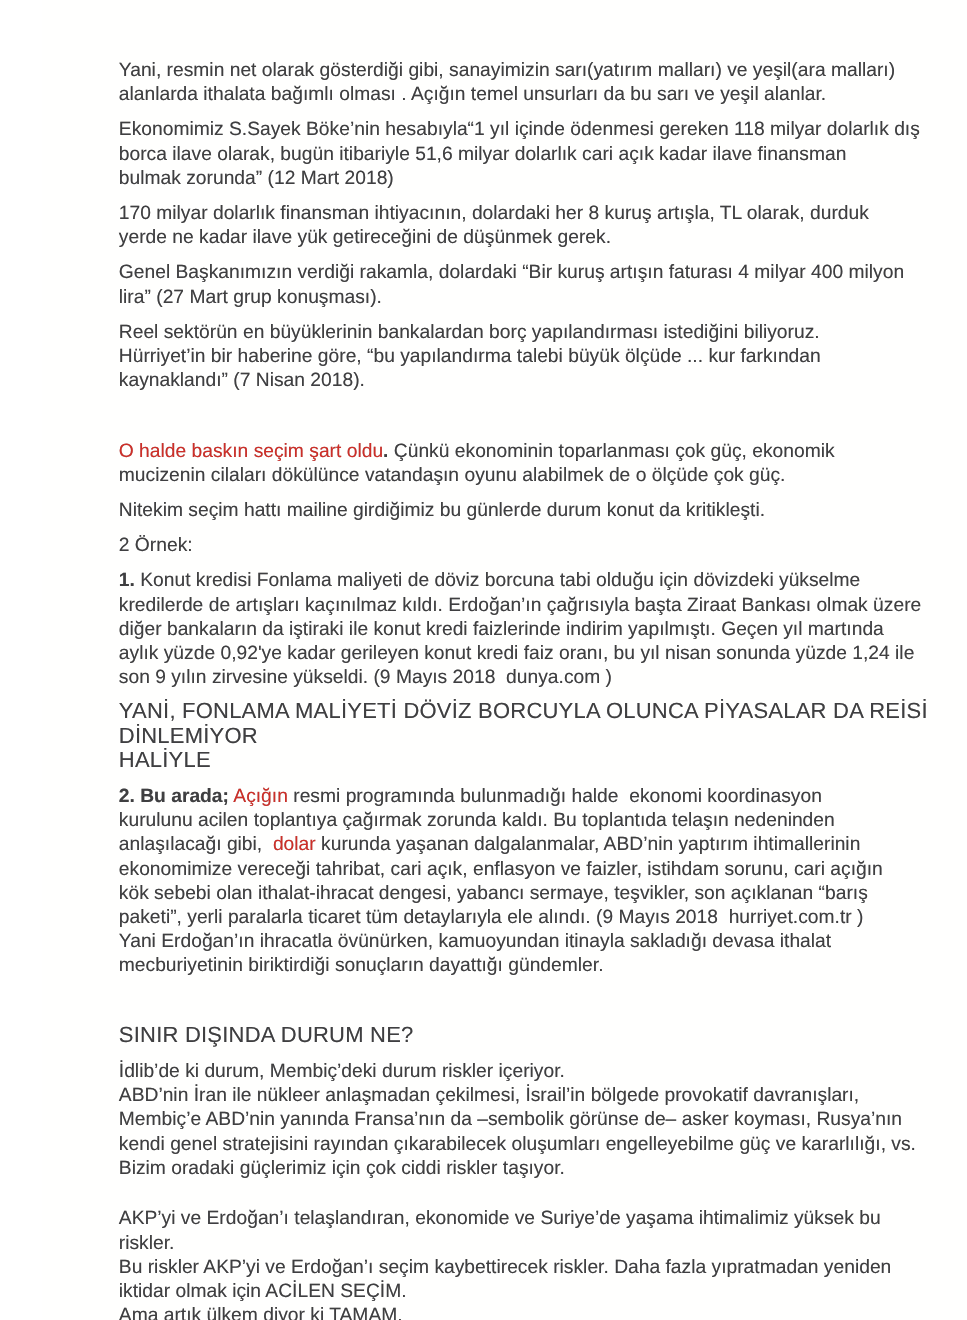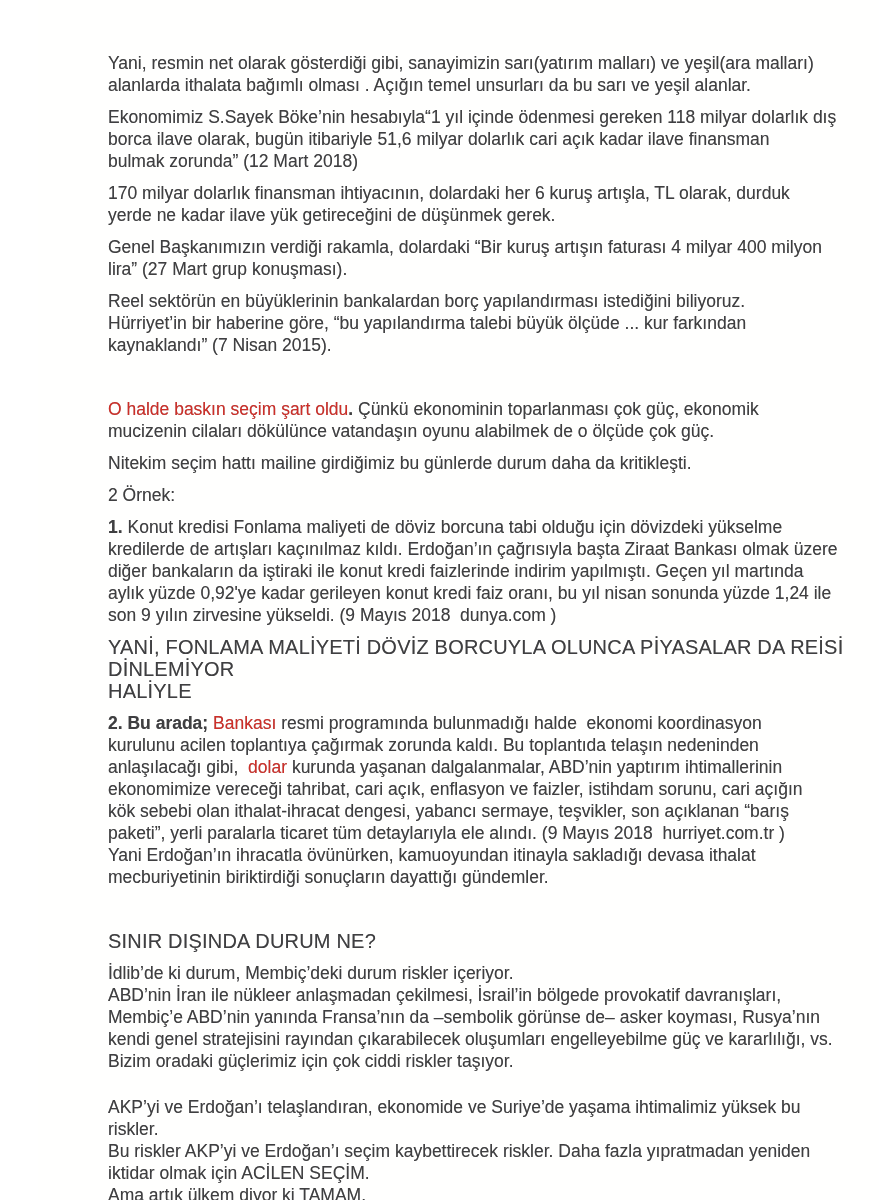--- a/index.html
+++ b/index.html
@@ -43,39 +43,39 @@
 </head>
 <body>
 
 <main class="page">
   <div class="content" id="doc-content" style="--red: #cf2e28; color: rgb(63, 63, 65);">
       <p class="gap-first"><span>Yani, resmin net olarak gösterdiği gibi, sanayimizin sarı(yatırım malları) ve yeşil(ara malları)
 alanlarda ithalata bağımlı olması . Açığın temel unsurları da bu sarı ve yeşil alanlar.</span></p>
       <p class="gap-normal"><span>Ekonomimiz S.Sayek Böke’nin hesabıyla“1 yıl içinde ödenmesi gereken 118 milyar dolarlık dış
 borca ilave olarak, bugün itibariyle 51,6 milyar dolarlık cari açık kadar ilave finansman
 bulmak zorunda” (12 Mart 2018)</span></p>
-      <p class="gap-normal"><span>170 milyar dolarlık finansman ihtiyacının, dolardaki her 6 kuruş artışla, TL olarak, durduk
+      <p class="gap-normal"><span>170 milyar dolarlık finansman ihtiyacının, dolardaki her 8 kuruş artışla, TL olarak, durduk
 yerde ne kadar ilave yük getireceğini de düşünmek gerek.</span></p>
       <p class="gap-normal"><span>Genel Başkanımızın verdiği rakamla, dolardaki “Bir kuruş artışın faturası 4 milyar 400 milyon
 lira” (27 Mart grup konuşması).</span></p>
       <p class="gap-normal"><span>Reel sektörün en büyüklerinin bankalardan borç yapılandırması istediğini biliyoruz.
 Hürriyet’in bir haberine göre, “bu yapılandırma talebi büyük ölçüde ... kur farkından
-kaynaklandı” (7 Nisan 2015).</span></p>
+kaynaklandı” (7 Nisan 2018).</span></p>
       <p class="gap-large"><span class="seg-red-bold">O halde baskın seçim şart oldu</span><span class="seg-bold">.</span><span> Çünkü ekonominin toparlanması çok güç, ekonomik
 mucizenin cilaları dökülünce vatandaşın oyunu alabilmek de o ölçüde çok güç.</span></p>
-      <p class="gap-normal"><span>Nitekim seçim hattı mailine girdiğimiz bu günlerde durum daha da kritikleşti.</span></p>
+      <p class="gap-normal"><span>Nitekim seçim hattı mailine girdiğimiz bu günlerde durum konut da kritikleşti.</span></p>
       <p class="gap-normal"><span class="seg-italic">2 Örnek:</span></p>
       <p class="gap-normal"><span class="seg-bold">1.</span><span> Konut kredisi Fonlama maliyeti de döviz borcuna tabi olduğu için dövizdeki yükselme
 kredilerde de artışları kaçınılmaz kıldı. Erdoğan’ın çağrısıyla başta Ziraat Bankası olmak üzere
 diğer bankaların da iştiraki ile konut kredi faizlerinde indirim yapılmıştı. Geçen yıl martında
 aylık yüzde 0,92'ye kadar gerileyen konut kredi faiz oranı, bu yıl nisan sonunda yüzde 1,24 ile
 son 9 yılın zirvesine yükseldi. (9 Mayıs 2018  dunya.com )</span></p>
       <p class="gap-normal variant-caps"><span>YANİ, FONLAMA MALİYETİ DÖVİZ BORCUYLA OLUNCA PİYASALAR DA REİSİ DİNLEMİYOR
 HALİYLE</span></p>
-      <p class="gap-normal"><span class="seg-bold">2. Bu arada;</span><span> </span><span class="seg-red">Bankası</span><span> resmi programında bulunmadığı halde  ekonomi koordinasyon
+      <p class="gap-normal"><span class="seg-bold">2. Bu arada;</span><span> </span><span class="seg-red">Açığın</span><span> resmi programında bulunmadığı halde  ekonomi koordinasyon
 kurulunu acilen toplantıya çağırmak zorunda kaldı. Bu toplantıda telaşın nedeninden
 anlaşılacağı gibi,  </span><span class="seg-red">dolar</span><span> kurunda yaşanan dalgalanmalar, ABD’nin yaptırım ihtimallerinin
 ekonomimize vereceği tahribat, cari açık, enflasyon ve faizler, istihdam sorunu, cari açığın
 kök sebebi olan ithalat-ihracat dengesi, yabancı sermaye, teşvikler, son açıklanan “barış
 paketi”, yerli paralarla ticaret tüm detaylarıyla ele alındı. (9 Mayıs 2018  hurriyet.com.tr )
 Yani Erdoğan’ın ihracatla övünürken, kamuoyundan itinayla sakladığı devasa ithalat
 mecburiyetinin biriktirdiği sonuçların dayattığı gündemler.</span></p>
       <p class="gap-large variant-caps"><span>SINIR DIŞINDA DURUM NE?</span></p>
       <p class="gap-normal"><span>İdlib’de ki durum, Membiç’deki durum riskler içeriyor.
 ABD’nin İran ile nükleer anlaşmadan çekilmesi, İsrail’in bölgede provokatif davranışları,

